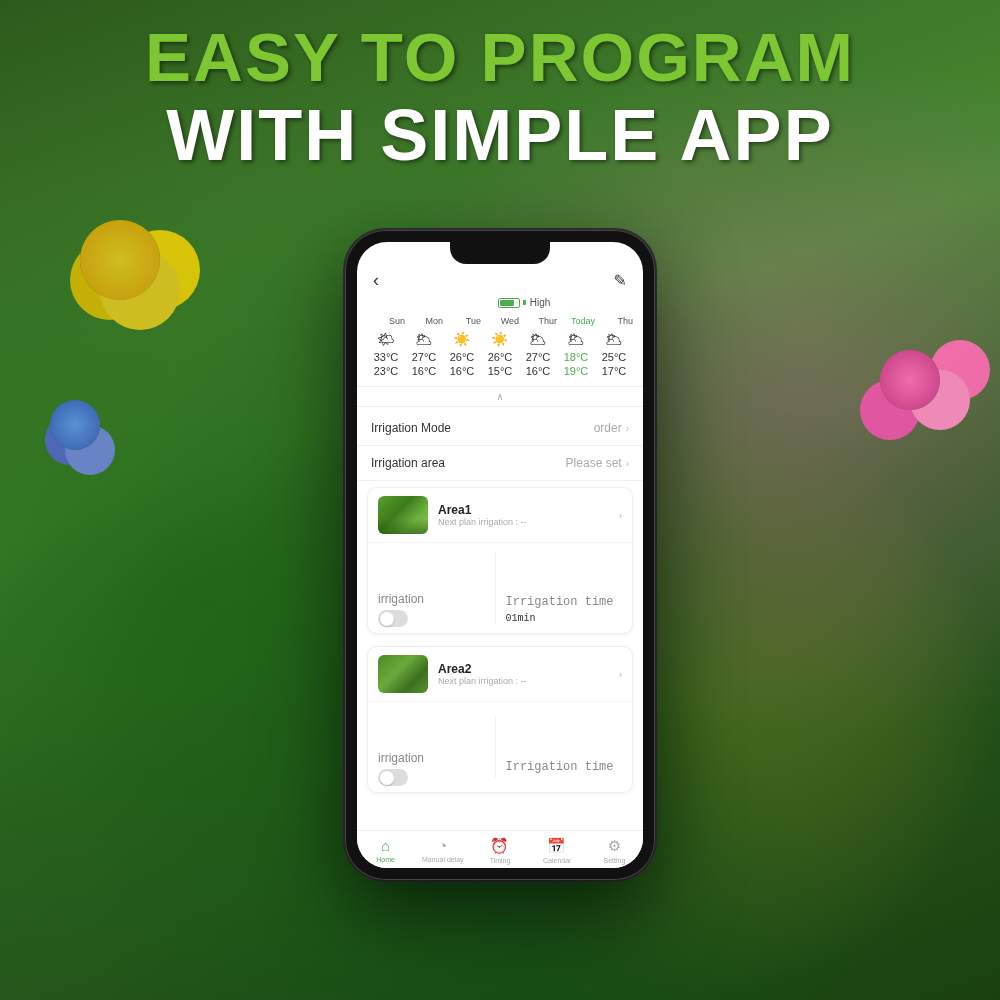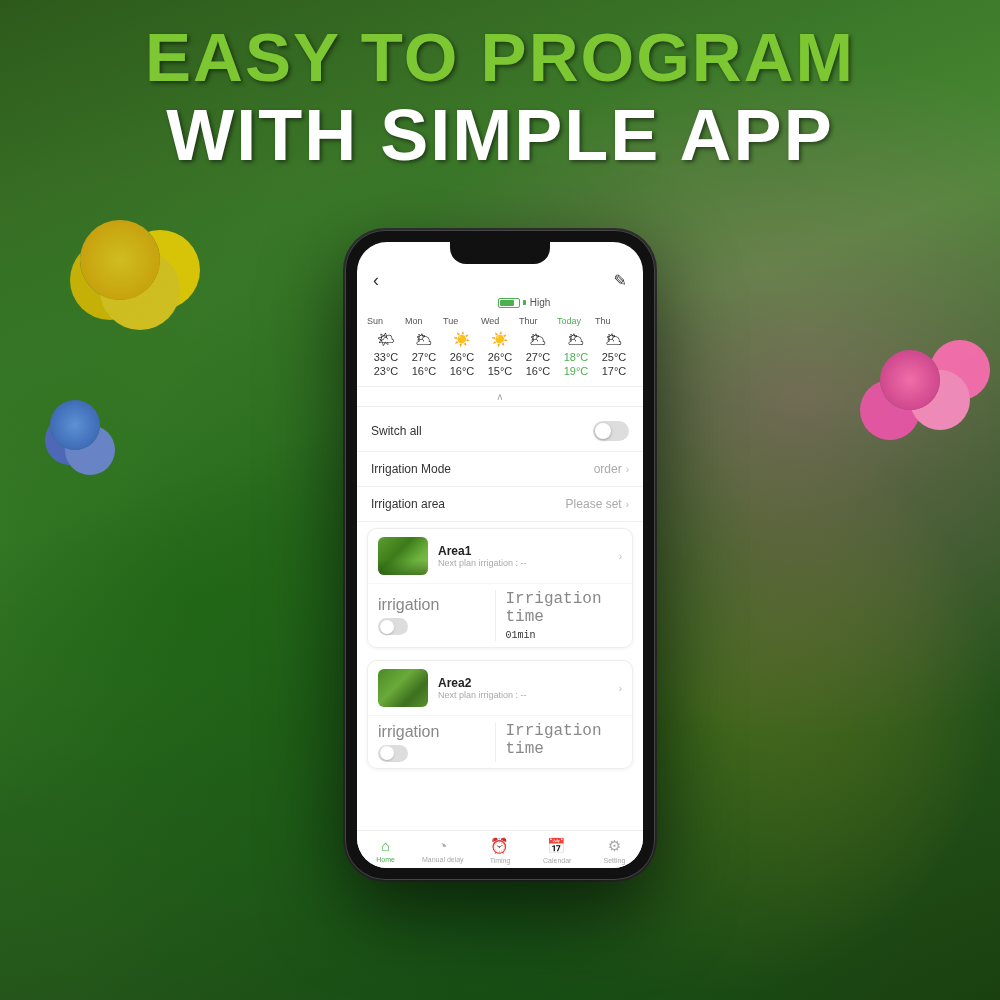--- a/index.html
+++ b/index.html
@@ -178,21 +178,21 @@
     
     .weather-section {
       background: #fff;
       padding: 4px 10px;
     }
 
     .weather-days {
       display: grid;
       grid-template-columns: repeat(7, 1fr);
       gap: 0;
-      text-align: left;
+      text-align: right;
     }
 
     .weather-day-label {
       font-size: 9px;
       color: #555;
       padding: 2px 0;
     }
     .weather-day-label.today {
       color: #4caf50;
     }
@@ -357,23 +357,24 @@
     .area-ctrl-left {
       flex: 1;
     }
     .area-ctrl-right {
       flex: 1;
       border-left: 1px solid #eee;
       padding-left: 10px;
       font-family: Liberation Mono, monospace;
     }
     .ctrl-label {
-      font-size: 16px;
+      font-size: 12px;
       color: #888;
       margin-bottom: 4px;
+      margin-top: 43px;
     }
     .ctrl-val {
       font-size: 10px;
       color: #333;
     }
     .toggle-sm {
       width: 30px;
       height: 17px;
       background: #ddd;
       border-radius: 8.5px;
@@ -484,26 +485,20 @@
             <span class="temp-val">16°C</span>
             <span class="temp-val today">19°C</span>
             <span class="temp-val">17°C</span>
           </div>
         </div>
 
         <div class="divider"></div>
         <div class="scroll-up">∧</div>
         <div class="divider"></div>
 
-        <div class="setting-row">
-          <span class="setting-label">Switch all</span>
-          <div class="toggle off">
-            <div class="toggle-knob"></div>
-          </div>
-        </div>
 
         <div class="setting-row">
           <span class="setting-label">Irrigation Mode</span>
           <div class="setting-value">
             <span>order</span>
             <span class="chevron">›</span>
           </div>
         </div>
 
         <div class="setting-row">

